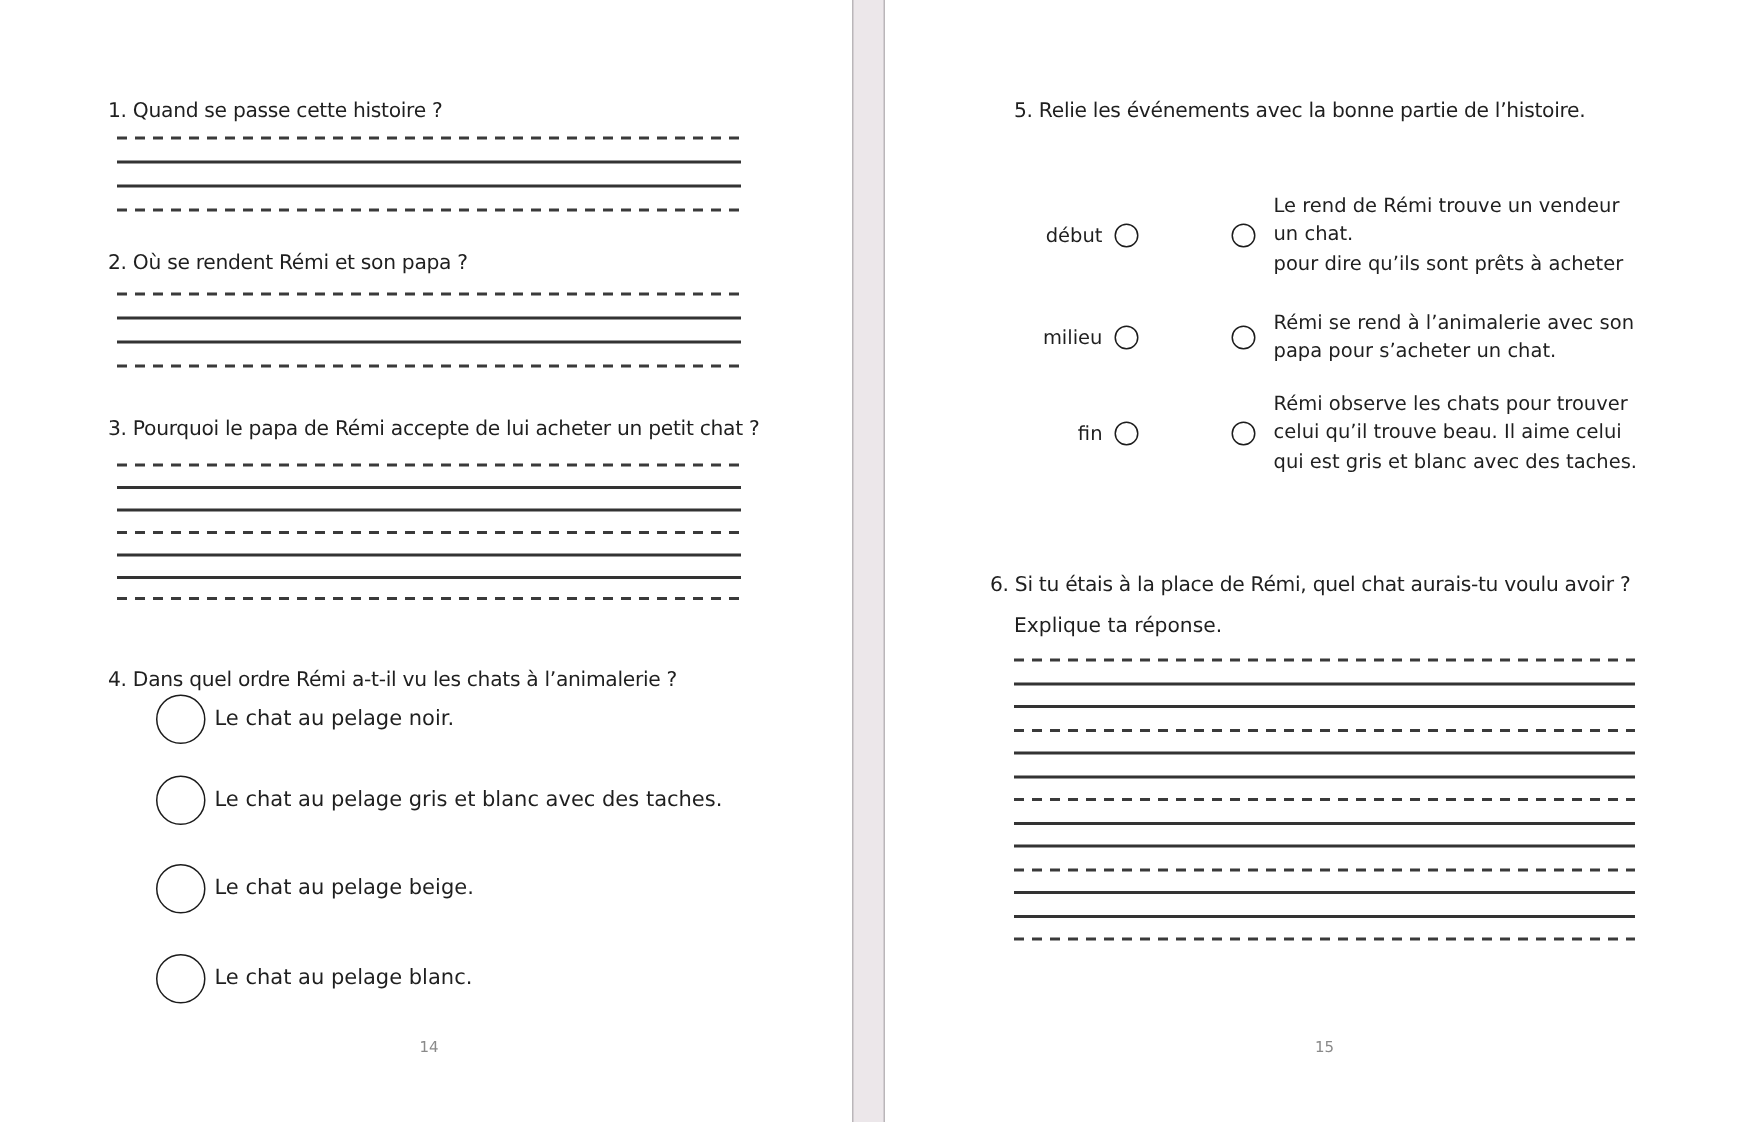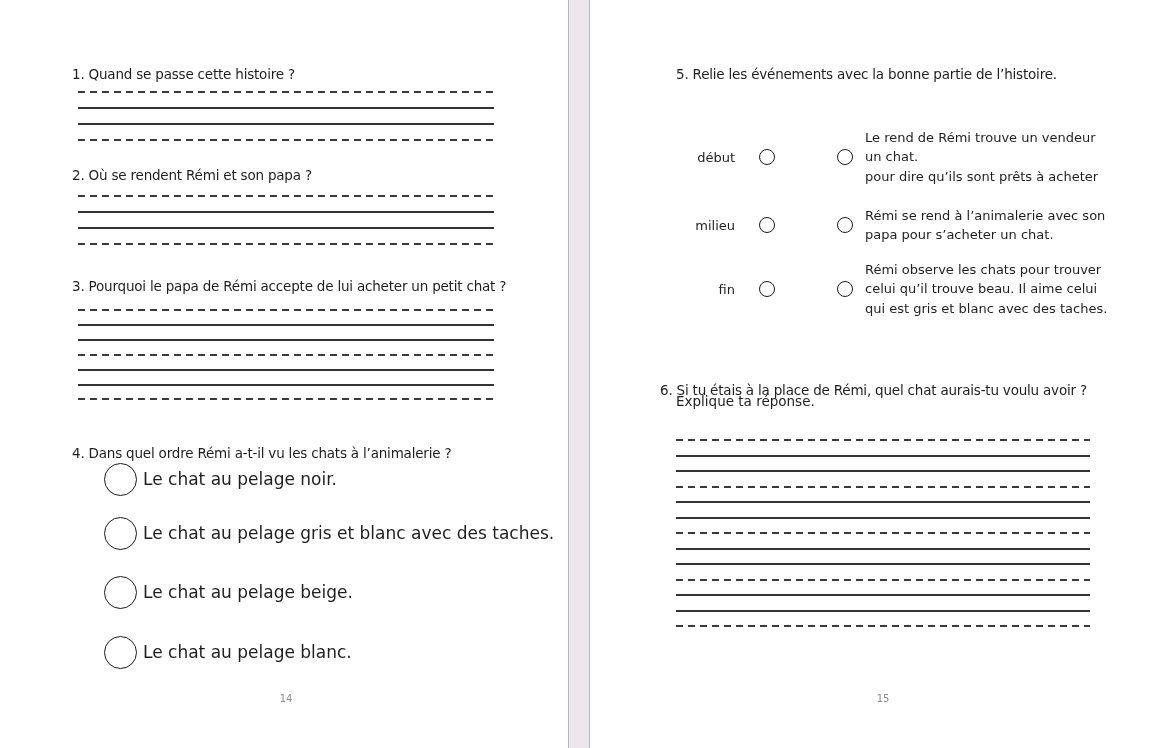--- a/index.html
+++ b/index.html
@@ -21,25 +21,25 @@
   .wline { position:absolute; left:0; right:0; height:2px; }
   .wline.solid  { background:#333333; }
   .wline.dashed { background:repeating-linear-gradient(90deg, #3a3a3a 0 7px, transparent 7px 12px); }
 
   
   .option-row { position:absolute; left:104px; display:flex; align-items:center; height:36px; }
   .option-circle {
     width:33px; height:33px; border:1.5px solid #1c1c1c; border-radius:50%;
     background:#ffffff; flex:0 0 auto; box-sizing:border-box;
   }
-  .option-label { font-size:17px; margin-left:6px; white-space:nowrap;text-align:center; }
+  .option-label { font-size:14px; margin-left:6px; white-space:nowrap;text-align:center; }
 
   
   .match-row { position:absolute; left:60px; display:flex; align-items:center; }
-  .match-part { width:85px; text-align:right; font-size:13px; margin-right:24px; flex:0 0 auto; }
+  .match-part { width:85px; text-align:right; font-size:13px; margin-right:8px; flex:0 0 auto; }
   .match-circle {
     width:16px; height:16px; border:1.5px solid #1c1c1c; border-radius:50%;
     background:#ffffff; flex:0 0 auto; box-sizing:border-box;
   }
   .match-spacer { width:62px; flex:0 0 auto; }
   .match-event { margin-left:12px; font-size:13px; line-height:19.5px; }
   .match-event div { white-space:nowrap; }
 
   .page-number { position:absolute; top:693px; text-align:center; font-size:10px; color:#8a8a8a; }
   .page-left  .page-number { left:78px; width:416px; }
@@ -134,21 +134,21 @@
     <span class="match-spacer"></span>
     <span class="match-circle"></span>
     <span class="match-event">
       <div>Rémi observe les chats pour trouver</div>
       <div>celui qu’il trouve beau. Il aime celui</div>
       <div>qui est gris et blanc avec des taches.</div>
     </span>
   </div>
 
   <div class="q-label" style="left:70px; top:382px;">6. Si tu étais à la place de Rémi, quel chat aurais-tu voulu avoir ?</div>
-  <div class="sub-label" style="left:86px; top:393px;">Explique ta réponse.</div>
+  <div class="sub-label" style="left:86px; top:409px;">Explique ta réponse.</div>
   <div class="line-group" style="left:86px; top:439px; width:414px; height:190px;">
       <div class="wline dashed" style="top: 0px;"></div>
       <div class="wline solid" style="top: 15.5px;"></div>
       <div class="wline solid" style="top: 31px;"></div>
       <div class="wline dashed" style="top: 46.5px;"></div>
       <div class="wline solid" style="top: 62px;"></div>
       <div class="wline solid" style="top: 77.5px;"></div>
       <div class="wline dashed" style="top: 93px;"></div>
       <div class="wline solid" style="top: 108.5px;"></div>
       <div class="wline solid" style="top: 124px;"></div>

